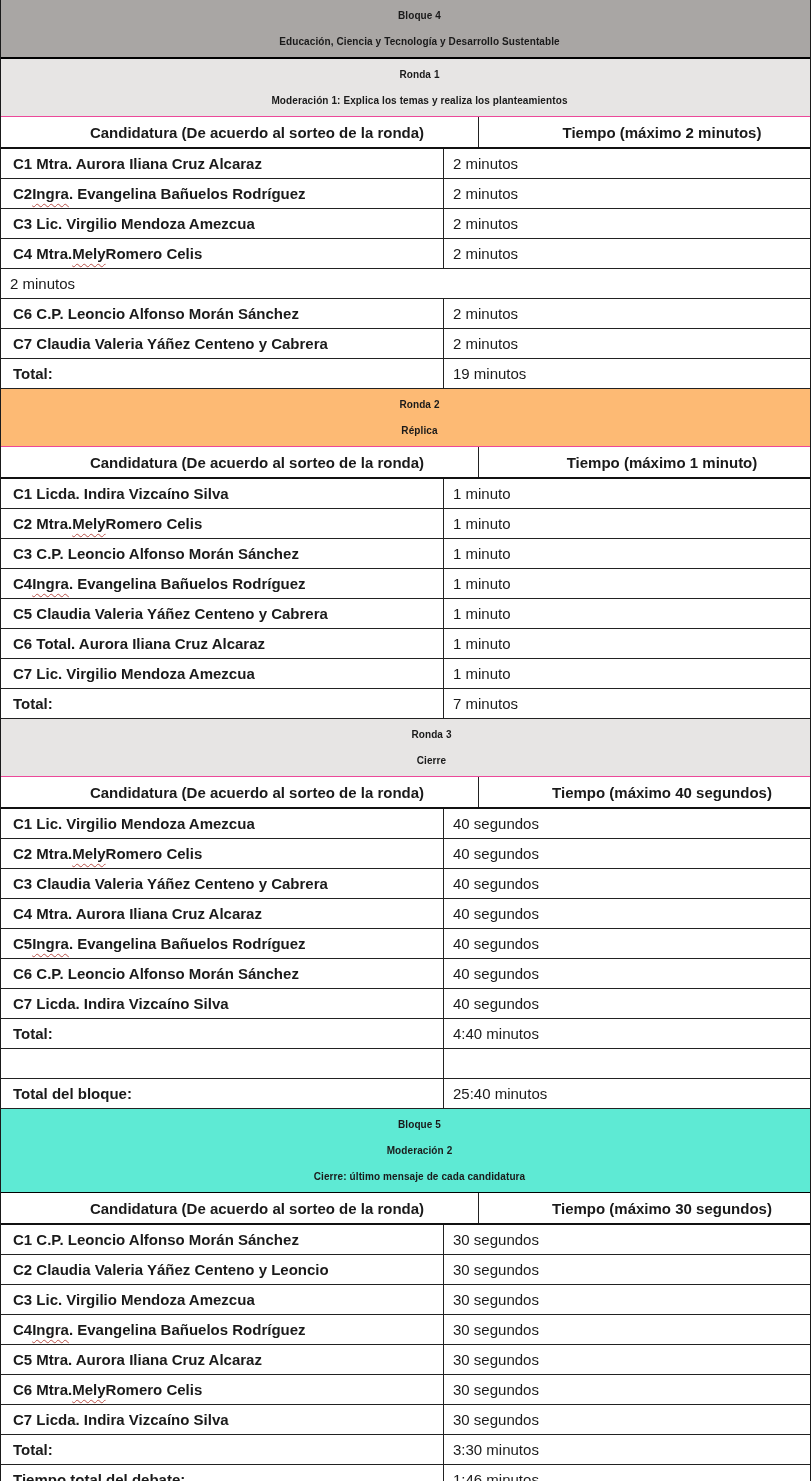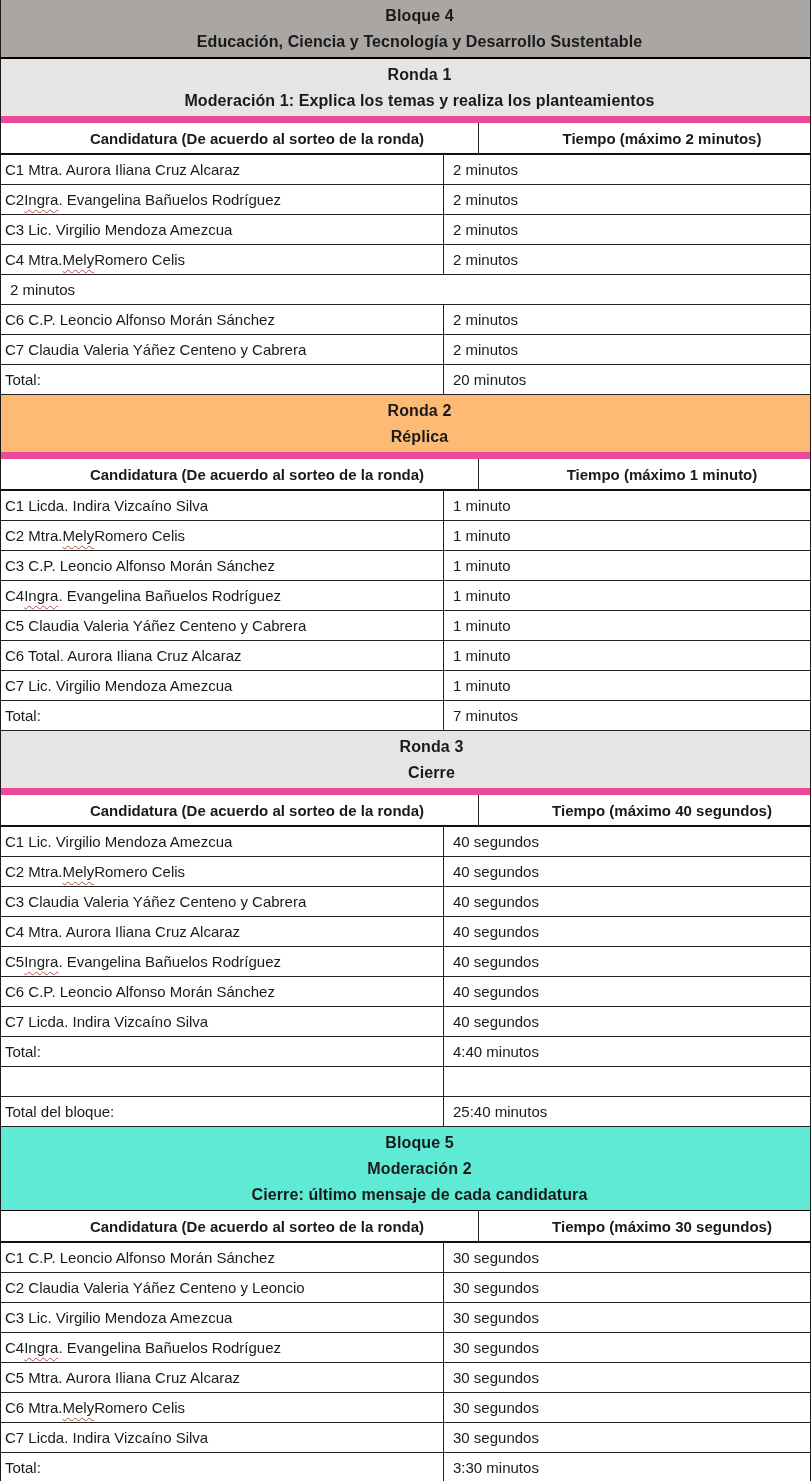--- a/index.html
+++ b/index.html
@@ -21,27 +21,27 @@
     border-bottom: 4px solid #000;
   }
   
   .band {
     text-align: center;
     font-weight: bold;
     padding: 3px 0 2px 0;
   }
   .band-line {
     line-height: 26px;
-    font-size: 16px;
+    font-size: 10px;
     letter-spacing: .1px;
     margin-left: 28px;
   }
   .band-block { border-bottom: 1px solid #000; }
   #sections > .band-block:first-child { border-bottom: 2.5px solid #000; }
-  .band-round { border-bottom: 7px solid #ec4899; }
+  .band-round { border-bottom: 1px solid #ec4899; }
   
   .trow {
     display: flex;
     height: 29px;
     border-bottom: 1px solid #222;
     background: #fff;
   }
   .trow.thead {
     height: 30px;
     border-bottom: 2px solid #111;
@@ -50,21 +50,22 @@
     box-sizing: border-box;
     display: flex;
     align-items: center;
     font-size: 15px;
     white-space: nowrap;
     overflow: hidden;
   }
   .cell-left {
     width: 443px;
     border-right: 1px solid #222;
-    padding-left: 4px;
+    padding-left: 12px;
+    font-weight: bold;
   }
   .cell-right {
     flex: 1;
     padding-left: 9px;
   }
   .thead .cell {
     justify-content: center;
     font-weight: bold;
     padding-left: 0;
     margin-left: 35px;
@@ -115,21 +116,21 @@
       <div class="trow">
         <div class="cell cell-left">C6 C.P. Leoncio Alfonso Morán Sánchez</div>
         <div class="cell cell-right">2 minutos</div>
       </div>
       <div class="trow">
         <div class="cell cell-left">C7 Claudia Valeria Yáñez Centeno y Cabrera</div>
         <div class="cell cell-right">2 minutos</div>
       </div>
       <div class="trow">
         <div class="cell cell-left">Total:</div>
-        <div class="cell cell-right">20 minutos</div>
+        <div class="cell cell-right">19 minutos</div>
       </div>
       <div class="band band-round" style="background: #fdba74;">
         <div class="band-line">Ronda 2</div>
         <div class="band-line">Réplica</div>
       </div>
       <div class="trow thead">
         <div class="cell cell-left">Candidatura (De acuerdo al sorteo de la ronda)</div>
         <div class="cell cell-right">Tiempo (máximo 1 minuto)</div>
       </div>
       <div class="trow">

